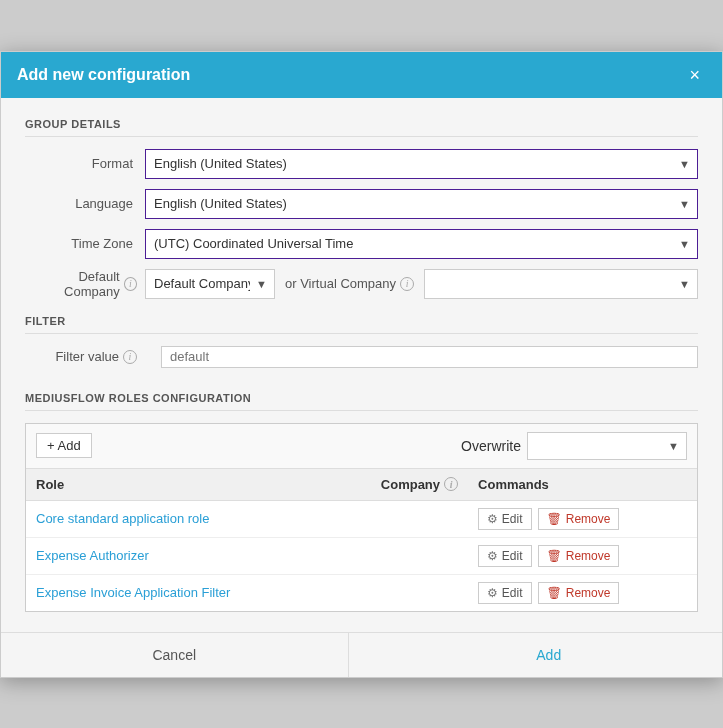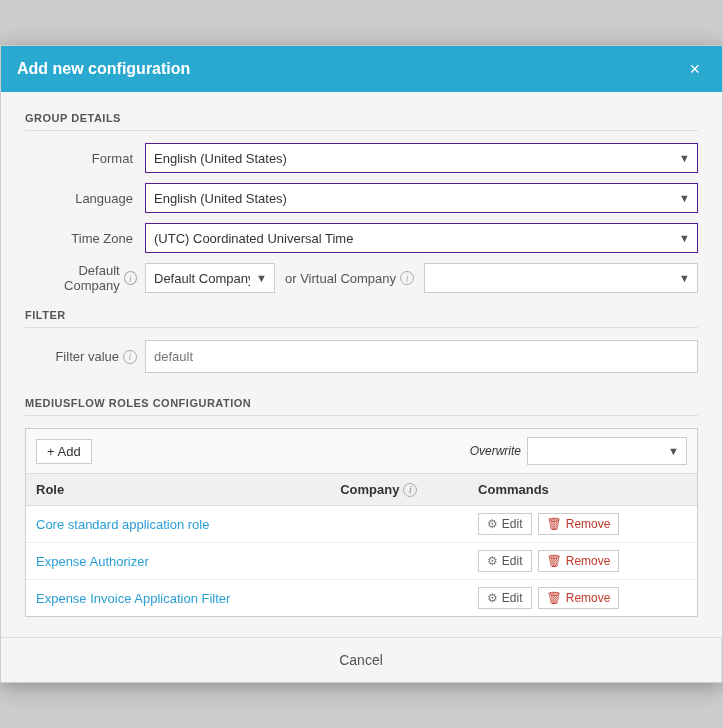--- a/index.html
+++ b/index.html
@@ -175,27 +175,28 @@
       min-width: 120px;
       padding-right: 8px;
       font-size: 13px;
       display: flex;
       align-items: center;
       justify-content: flex-end;
       gap: 4px;
     }
     .filter-input {
       flex: 1;
-      height: 33px;
+      height: 22px;
       border: 1px solid #ccc;
       background: white;
       padding: 4px 8px;
       font-size: 13px;
       color: #999;
       outline: none;
+      margin-left: 16px;
     }
     .roles-section {
       margin-top: 24px;
     }
     .roles-table-container {
       border: 1px solid #ccc;
       background: white;
     }
     .roles-toolbar {
       padding: 8px 10px;
@@ -215,23 +216,22 @@
       align-items: center;
       gap: 4px;
       color: #333;
     }
     .overwrite-wrapper {
       display: flex;
       align-items: center;
       gap: 6px;
     }
     .overwrite-label {
-      font-size: 12px;
-      color: #333;
-      font-style: italic;
+      font-size: 14px;
+      color: #333;
     }
     .overwrite-select-wrapper {
       position: relative;
       width: 160px;
     }
     .overwrite-select-wrapper select {
       width: 100%;
       height: 28px;
       border: 1px solid #ccc;
       background: white;
@@ -323,20 +323,21 @@
       color: #555;
       border-right: 1px solid #ddd;
     }
     .footer-btn-add {
       color: #29a8d0;
     }
     .th-company {
       display: flex;
       align-items: center;
       gap: 4px;
+      justify-content: flex-end;
     }
   </style>
 </head>
 <body>
 
 <div class="modal">
 
   <div class="modal-header">
     <span class="modal-header-title">Add new configuration</span>
     <button class="modal-close">×</button>
@@ -509,14 +510,15 @@
     </tr>
               </tbody>
           </table>
         </div>
       </div>
     </div>
   </div>
 
   <div class="modal-footer">
     <button class="footer-btn footer-btn-cancel">Cancel</button>
+    <button class="footer-btn footer-btn-add">Add</button>
   </div>
 </div>
 
 </body></html>

